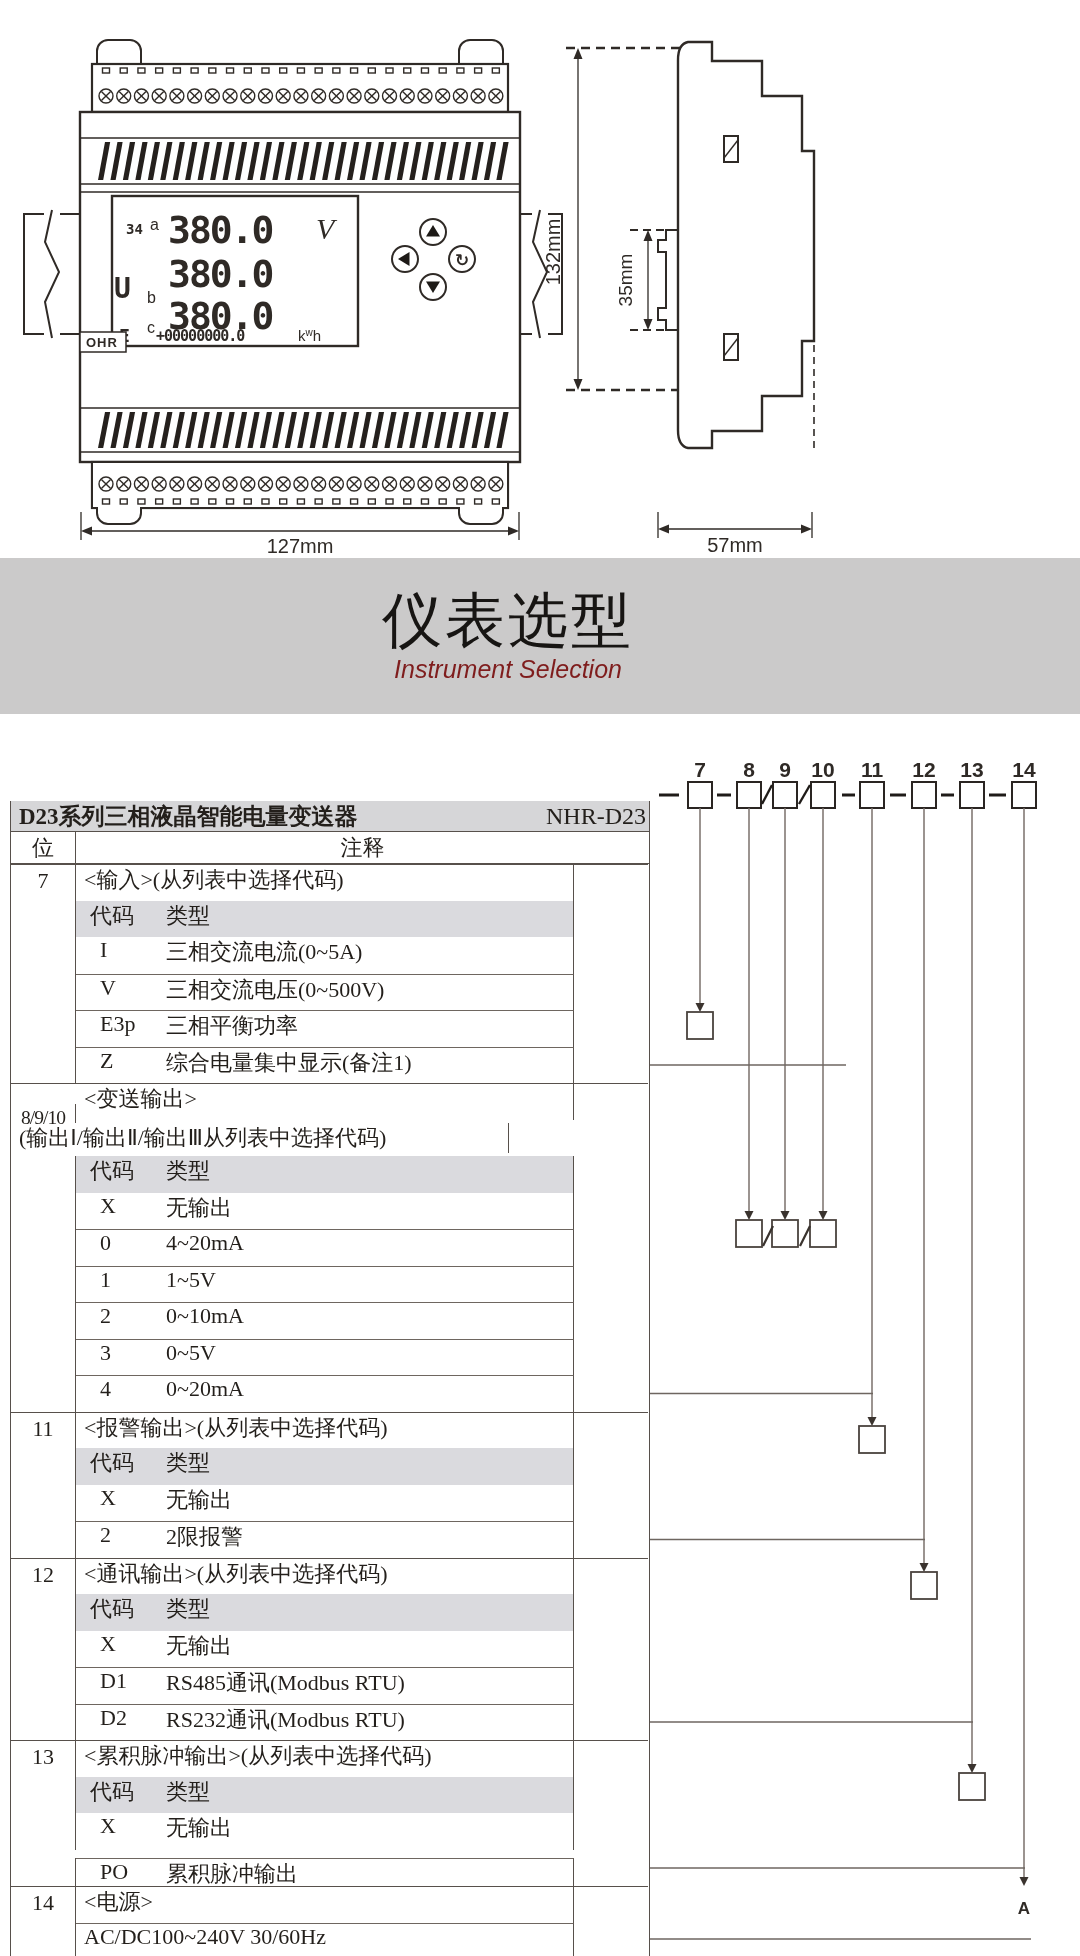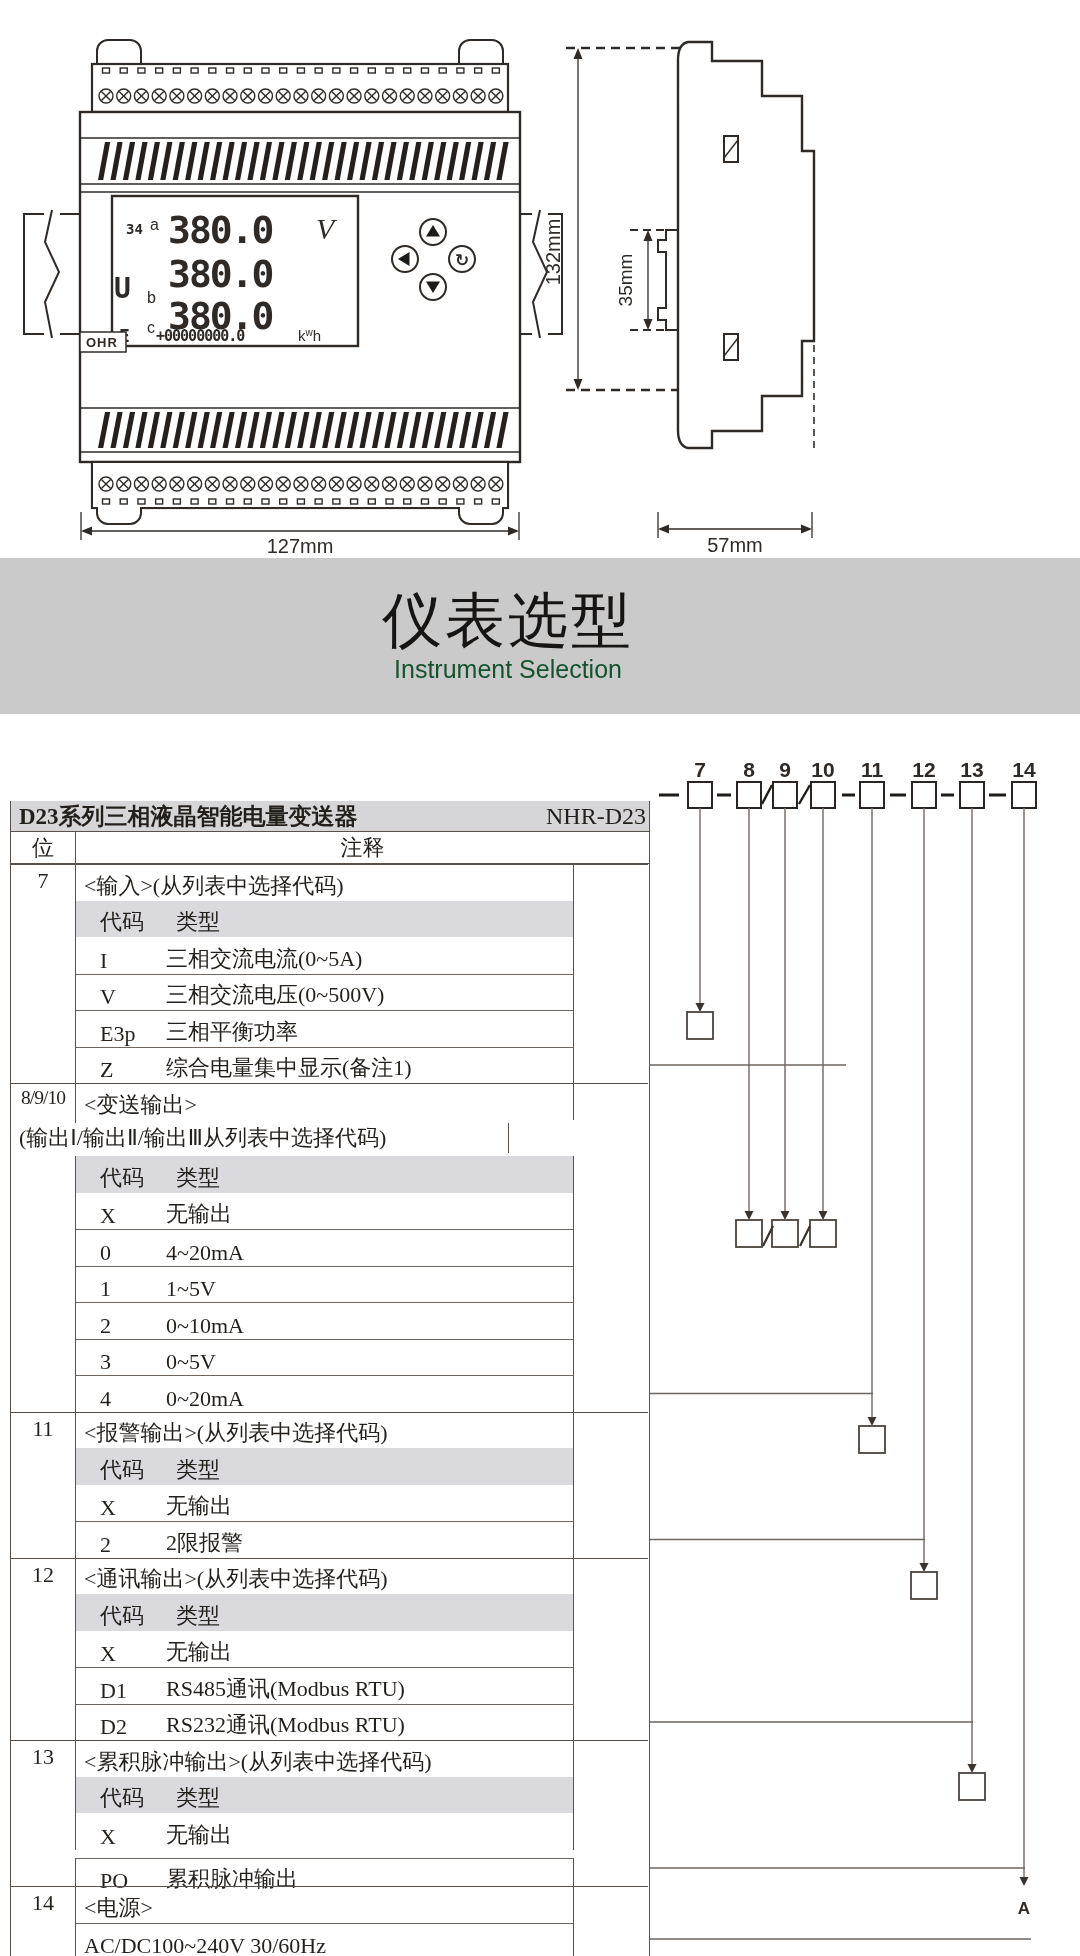--- a/index.html
+++ b/index.html
@@ -12,45 +12,45 @@
     --banner:#cbcaca;
   }
   html,body{margin:0;padding:0;background:#fff;}
   .page{position:relative;width:1080px;height:1956px;background:#fff;overflow:hidden;
         font-family:"Liberation Serif",serif;color:var(--txt);}
   svg text{fill:var(--draw);}
   
   .banner{position:absolute;left:0;top:558px;width:1080px;height:156px;background:var(--banner);
           display:flex;flex-direction:column;align-items:center;justify-content:center;padding-right:64px;box-sizing:border-box;}
   .banner-title{font-family:"Liberation Sans",sans-serif;font-weight:normal;font-size:60px;color:#171513;letter-spacing:3px;line-height:1.05;}
-  .banner-sub{font-family:"Liberation Sans",sans-serif;font-size:25px;color:#14532d;margin-top:3px;}
+  .banner-sub{font-family:"Liberation Sans",sans-serif;font-size:25px;color:#7f1d1d;margin-top:3px;font-style:italic;}
   
   #sel-table{position:absolute;left:10px;top:801px;width:640px;height:1158px;box-sizing:border-box;
              border-left:1.5px solid var(--ln);border-right:1.5px solid var(--ln);border-bottom:2px solid var(--ln);
              font-size:22px;}
   .t-title{height:31px;background:var(--title-band);border-bottom:1.2px solid var(--ln);
            display:flex;align-items:center;justify-content:space-between;padding:0 3px 0 8px;box-sizing:border-box;}
   .t-title .series{font-weight:bold;font-size:23px;}
   .t-title .model{font-size:24px;}
   .t-head{height:32px;border-bottom:1.8px solid var(--ln);display:flex;box-sizing:border-box;}
   .c-pos{width:65px;border-right:1.2px solid var(--ln);display:flex;align-items:center;justify-content:center;box-sizing:border-box;}
   .c-spec{width:498px;border-right:1.2px solid var(--ln);display:flex;align-items:center;box-sizing:border-box;padding-left:8px;}
   .c-note{flex:1;display:flex;align-items:center;justify-content:center;box-sizing:border-box;}
   #t-body{position:relative;}
   .trow{position:absolute;left:0;width:637px;height:36.5px;display:flex;box-sizing:border-box;}
   .trow.sec-top{border-top:1.8px solid var(--ln);}
   .trow .pos{width:65px;border-right:1.2px solid var(--ln);display:flex;align-items:flex-start;justify-content:center;box-sizing:border-box;padding-top:3px;}
-  .trow .pos.small{font-size:19.5px;letter-spacing:-1px;}
-  .trow .spec{width:498px;border-right:1.2px solid var(--ln);display:flex;align-items:flex-end;box-sizing:border-box;position:relative;}
+  .trow .pos.small{font-size:19.5px;letter-spacing:-1px;margin-top:20px;}
+  .trow .spec{width:498px;border-right:1.2px solid var(--ln);display:flex;align-items:flex-start;box-sizing:border-box;position:relative;}
   .trow .spec.gray{background:var(--gray-band);}
   .trow .spec.sep{border-top:1px solid var(--ln2);}
   .trow .note{flex:1;box-sizing:border-box;}
   .spec .t-text{padding-left:8px;}
   .spec .code{display:inline-block;margin-left:24px;width:66px;}
-  .spec .code.hd{margin-left:24px;width:76px;}
+  .spec .code.hd{margin-left:14px;width:76px;}
   .spec .type{display:inline-block;}
 </style>
 </head>
 <body>
 
 <div class="page">
 
   <svg id="draw-svg" width="1080" height="558" viewBox="0 0 1080 558" style="position:absolute;left:0;top:0;" fill="none" stroke-linecap="butt">
 
     <g stroke="var(--draw)">

